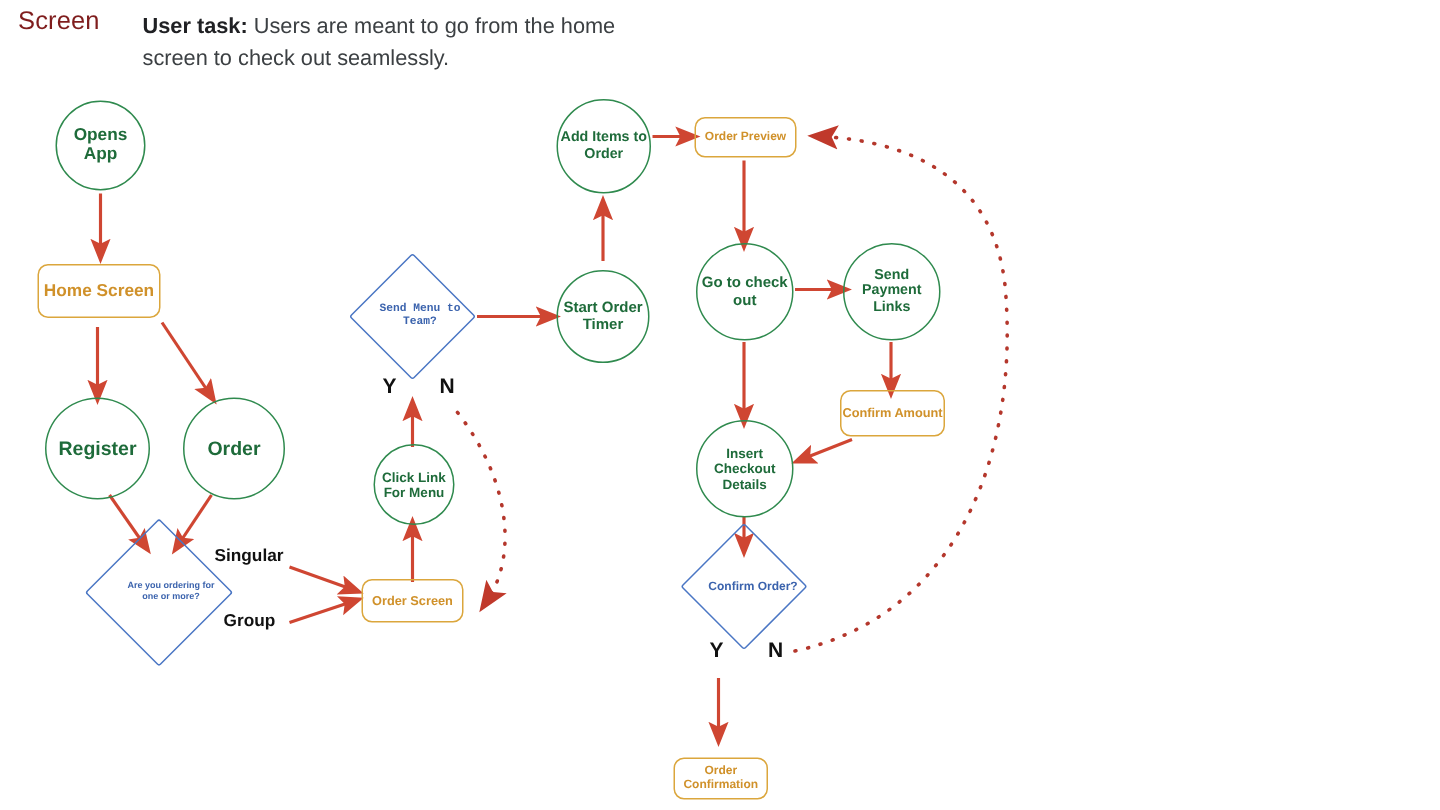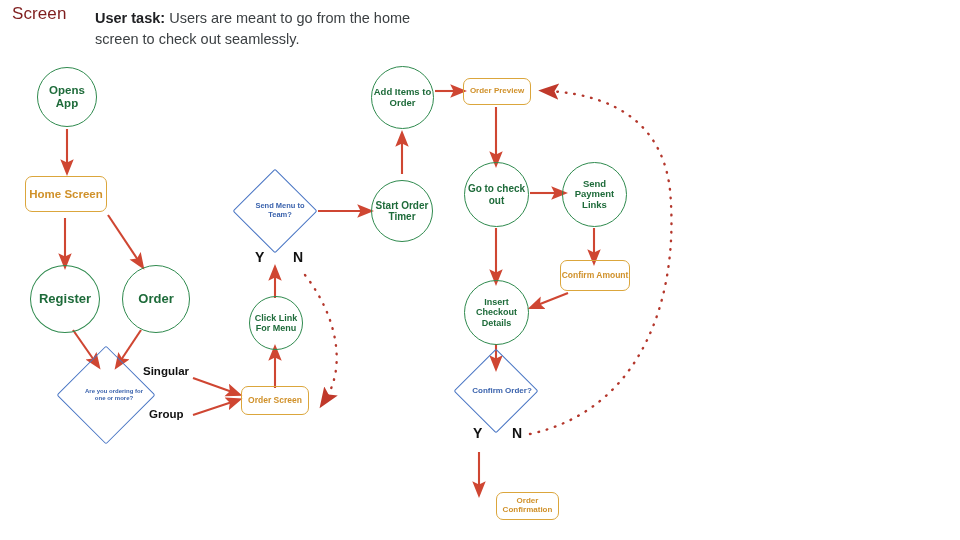--- a/index.html
+++ b/index.html
@@ -147,21 +147,21 @@
 <div class="node box" style="left:241px;top:386px;width:68px;height:29px;font-size:8.5px;">
   <span>Order Screen</span>
 </div>
 
 <div class="node circle" style="left:249px;top:296px;width:54px;height:54px;font-size:9px;">
   <span>Click Link For Menu</span>
 </div>
 
 <div class="diamond-wrap" style="left:245px;top:181px;width:60px;height:60px;">
   <div class="diamond"></div>
-  <div class="diamond-text" style="font-size:7.5px;padding:0 5px;">Send Menu to Team?</div>
+  <div class="diamond-text" style="font-size:7.5px;padding:0 5px;font-family:Liberation Mono, monospace;">Send Menu to Team?</div>
 </div>
 
 <div class="yn" style="left:255px;top:249px;">Y</div>
 <div class="yn" style="left:293px;top:249px;">N</div>
 
 <div class="node circle" style="left:371px;top:180px;width:62px;height:62px;font-size:10px;">
   <span>Start Order Timer</span>
 </div>
 
 <div class="node circle" style="left:371px;top:66px;width:63px;height:63px;font-size:9.5px;">
@@ -189,15 +189,15 @@
 </div>
 
 <div class="diamond-wrap" style="left:466px;top:361px;width:60px;height:60px;">
   <div class="diamond"></div>
   <div class="diamond-text" style="font-size:8px;padding:0 6px;">Confirm Order?</div>
 </div>
 
 <div class="yn" style="left:473px;top:425px;">Y</div>
 <div class="yn" style="left:512px;top:425px;">N</div>
 
-<div class="node box" style="left:449px;top:492px;width:63px;height:28px;font-size:8px;margin-left:47px;">
+<div class="node box" style="left:449px;top:505px;width:63px;height:28px;font-size:8px;">
   <span>Order Confirmation</span>
 </div>
 
 </body></html>

